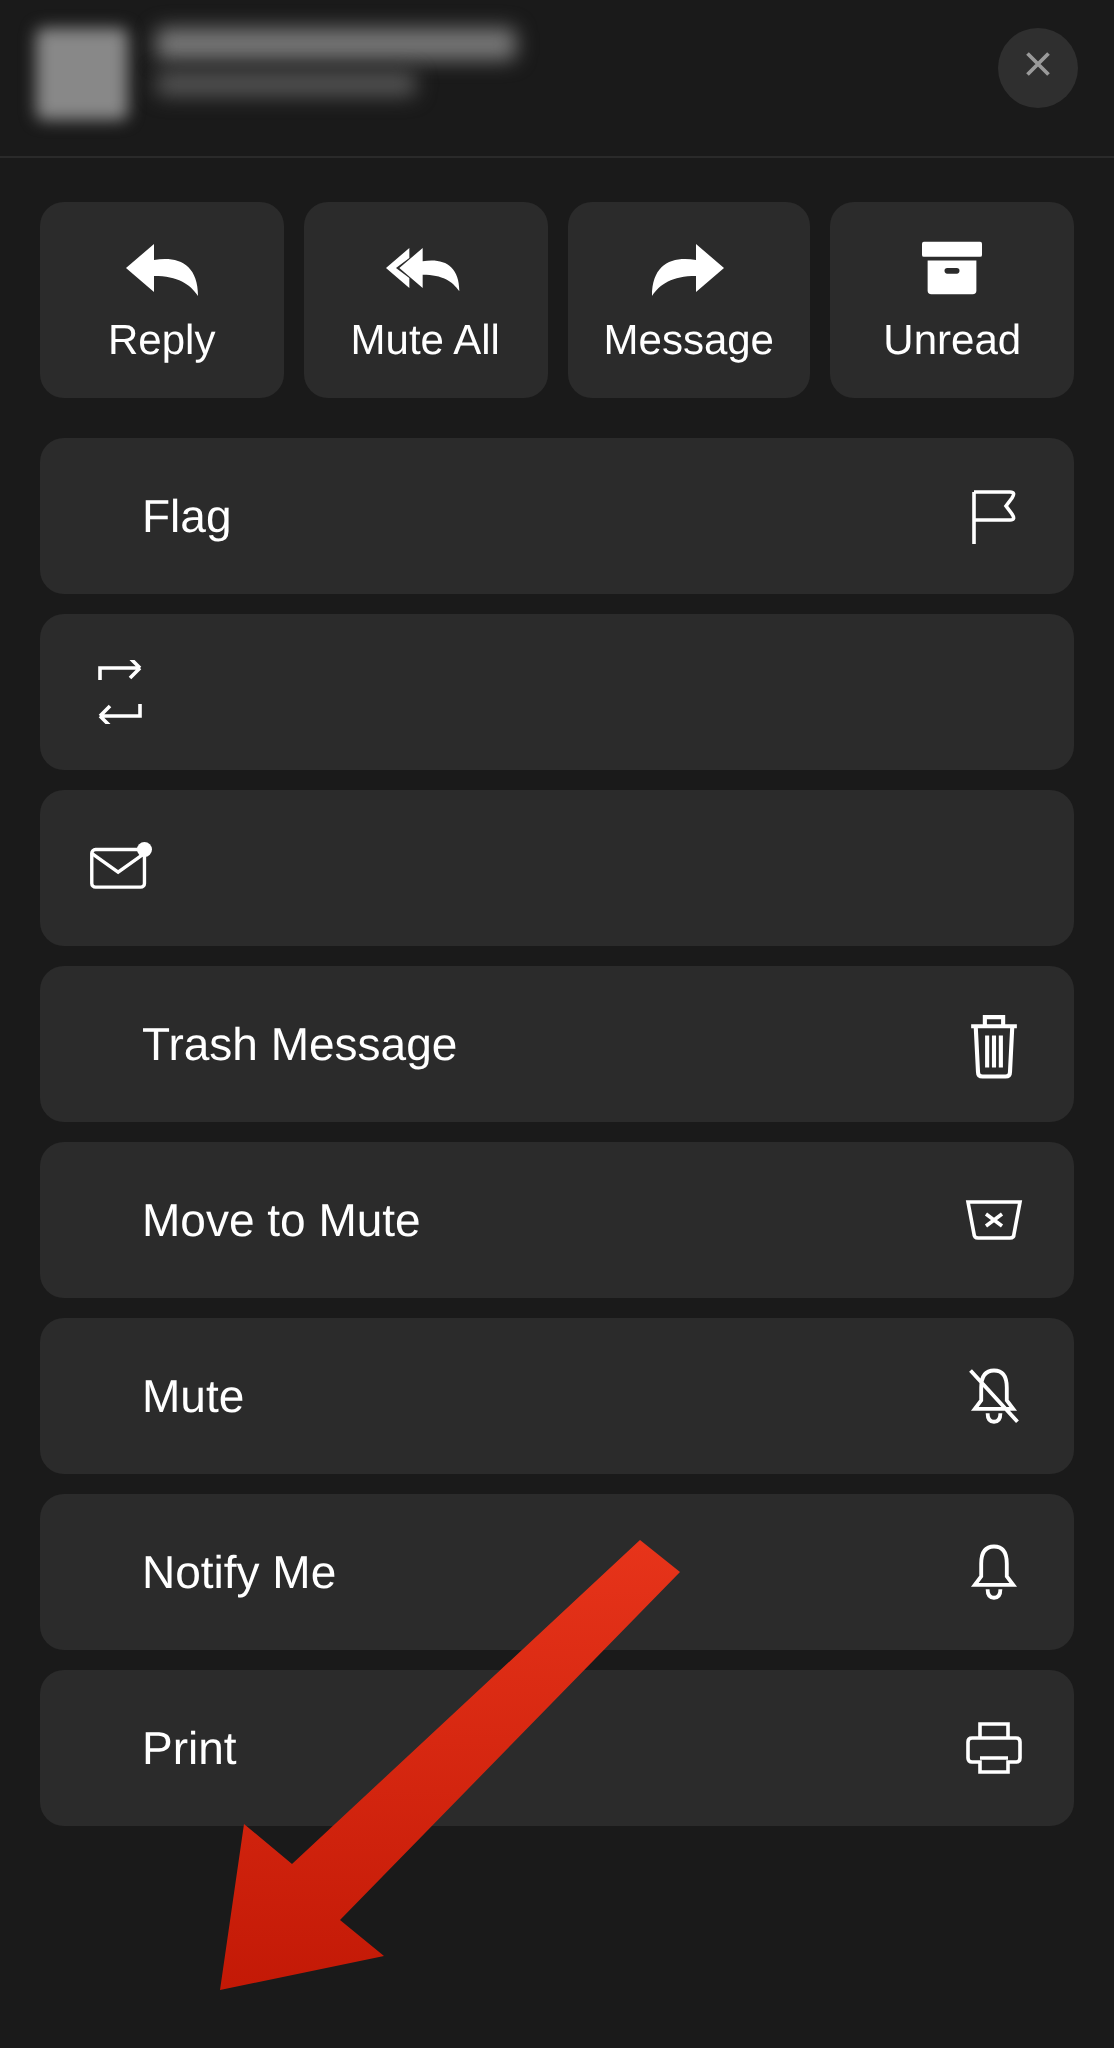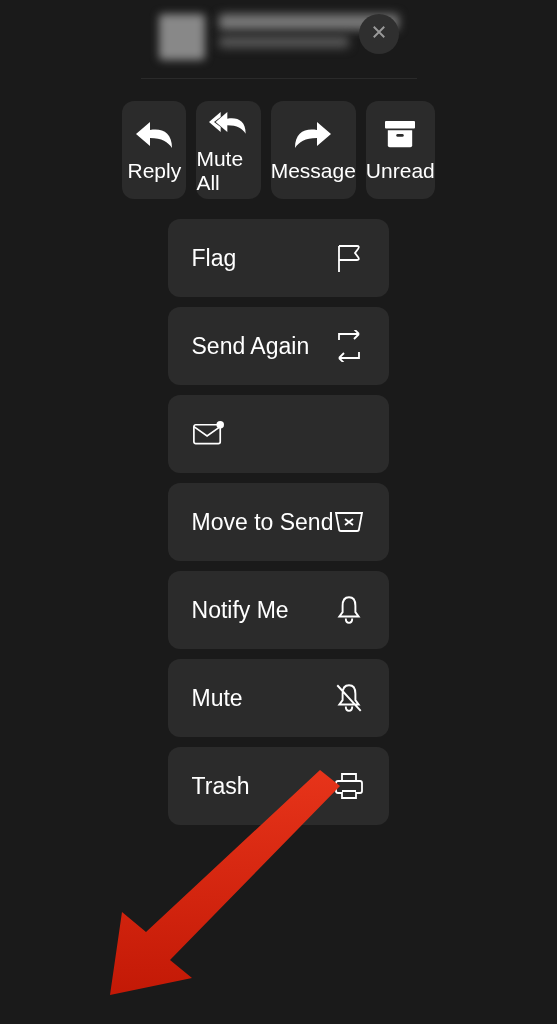--- a/index.html
+++ b/index.html
@@ -10,21 +10,20 @@
     font-family: -apple-system, BlinkMacSystemFont, "Segoe UI", Helvetica, Arial, sans-serif;
     color: #fff;
     overflow: hidden;
   }
   .sheet {
     width: 100%;
     height: 100%;
     background: #1a1a1a;
     display: flex;
     flex-direction: column;
-    align-items: center;
   }
   .header {
     display: flex;
     align-items: flex-start;
     padding: 14px 18px 18px 18px;
     border-bottom: 1px solid #2a2a2a;
     position: relative;
   }
   .avatar {
     width: 46px;
@@ -99,20 +98,21 @@
     display: flex;
     align-items: center;
     justify-content: space-between;
     padding: 0 24px;
     cursor: pointer;
   }
   .row .lbl {
     font-size: 23px;
     color: #fff;
     font-weight: 400;
+    margin-left: 27px;
   }
   .row .icon { width: 32px; height: 32px; display:flex; align-items:center; justify-content:center; }
   .row .icon svg { stroke: #fff; fill: none; stroke-width: 1.8; }
   .arrow {
     position: absolute;
     pointer-events: none;
   }
 </style>
 </head>
 <body>
@@ -177,69 +177,76 @@
     <div class="row">
       <span class="lbl">Flag</span>
       <span class="icon">
         <svg viewBox="0 0 32 32">
             <path d="M6 4 L6 30 M6 4 L24 4 Q27 4 25 7 L22 11 L25 15 Q27 18 24 18 L6 18"></path>
           </svg>
       </span>
     </div>
 
     <div class="row">
-      <span class="lbl">Send Again</span>
       <span class="icon">
         <svg viewBox="0 0 32 32">
             <path d="M6 10 L6 4 L26 4 M26 4 L21 -1 M26 4 L21 9 M26 22 L26 28 L6 28 M6 28 L11 23 M6 28 L11 33" transform="translate(0,0)"></path>
           </svg>
       </span>
     </div>
 
     <div class="row">
       <span class="icon">
         <svg viewBox="0 0 34 28">
             <rect x="2" y="4" width="28" height="20" rx="2"></rect>
             <path d="M2 6 L16 16 L30 6"></path>
             <circle cx="30" cy="4" r="4" fill="#fff" stroke="none"></circle>
           </svg>
       </span>
     </div>
 
 
-
-    <div class="row">
-      <span class="lbl">Move to Send</span>
+    <div class="row">
+      <span class="lbl">Trash Message</span>
+      <span class="icon">
+        <svg viewBox="0 0 28 32">
+            <path d="M4 8 L24 8 M10 8 L10 4 L18 4 L18 8 M6 8 L7 28 Q7 30 9 30 L19 30 Q21 30 21 28 L22 8 M11 12 L11 26 M14 12 L14 26 M17 12 L17 26"></path>
+          </svg>
+      </span>
+    </div>
+
+    <div class="row">
+      <span class="lbl">Move to Mute</span>
       <span class="icon">
         <svg viewBox="0 0 32 26">
             <path d="M3 4 L29 4 L26 20 Q26 22 24 22 L8 22 Q6 22 6 20 Z M12 10 L20 16 M20 10 L12 16"></path>
           </svg>
       </span>
     </div>
 
     <div class="row">
+      <span class="lbl">Mute</span>
+      <span class="icon">
+        <svg viewBox="0 0 30 32">
+            <path d="M15 4 Q9 4 9 12 L9 18 L6 22 L24 22 L21 18 L21 12 Q21 4 15 4 Z M12 24 Q12 28 15 28 Q18 28 18 24 M4 4 L26 28"></path>
+          </svg>
+      </span>
+    </div>
+
+    <div class="row">
       <span class="lbl">Notify Me</span>
       <span class="icon">
         <svg viewBox="0 0 30 32">
             <path d="M15 4 Q9 4 9 12 L9 18 L6 22 L24 22 L21 18 L21 12 Q21 4 15 4 Z M12 24 Q12 28 15 28 Q18 28 18 24"></path>
           </svg>
       </span>
     </div>
 
     <div class="row">
-      <span class="lbl">Mute</span>
-      <span class="icon">
-        <svg viewBox="0 0 30 32">
-            <path d="M15 4 Q9 4 9 12 L9 18 L6 22 L24 22 L21 18 L21 12 Q21 4 15 4 Z M12 24 Q12 28 15 28 Q18 28 18 24 M4 4 L26 28"></path>
-          </svg>
-      </span>
-    </div>
-
-    <div class="row">
-      <span class="lbl">Trash</span>
+      <span class="lbl">Print</span>
       <span class="icon">
         <svg viewBox="0 0 32 30">
             <path d="M9 10 L9 3 L23 3 L23 10 M5 10 L27 10 Q29 10 29 12 L29 20 Q29 22 27 22 L23 22 L23 27 L9 27 L9 22 L5 22 Q3 22 3 20 L3 12 Q3 10 5 10 Z M9 20 L23 20"></path>
           </svg>
       </span>
     </div>
 
   </div>
 
   <svg class="arrow" width="260" height="240" style="left:100px; top:770px;">

